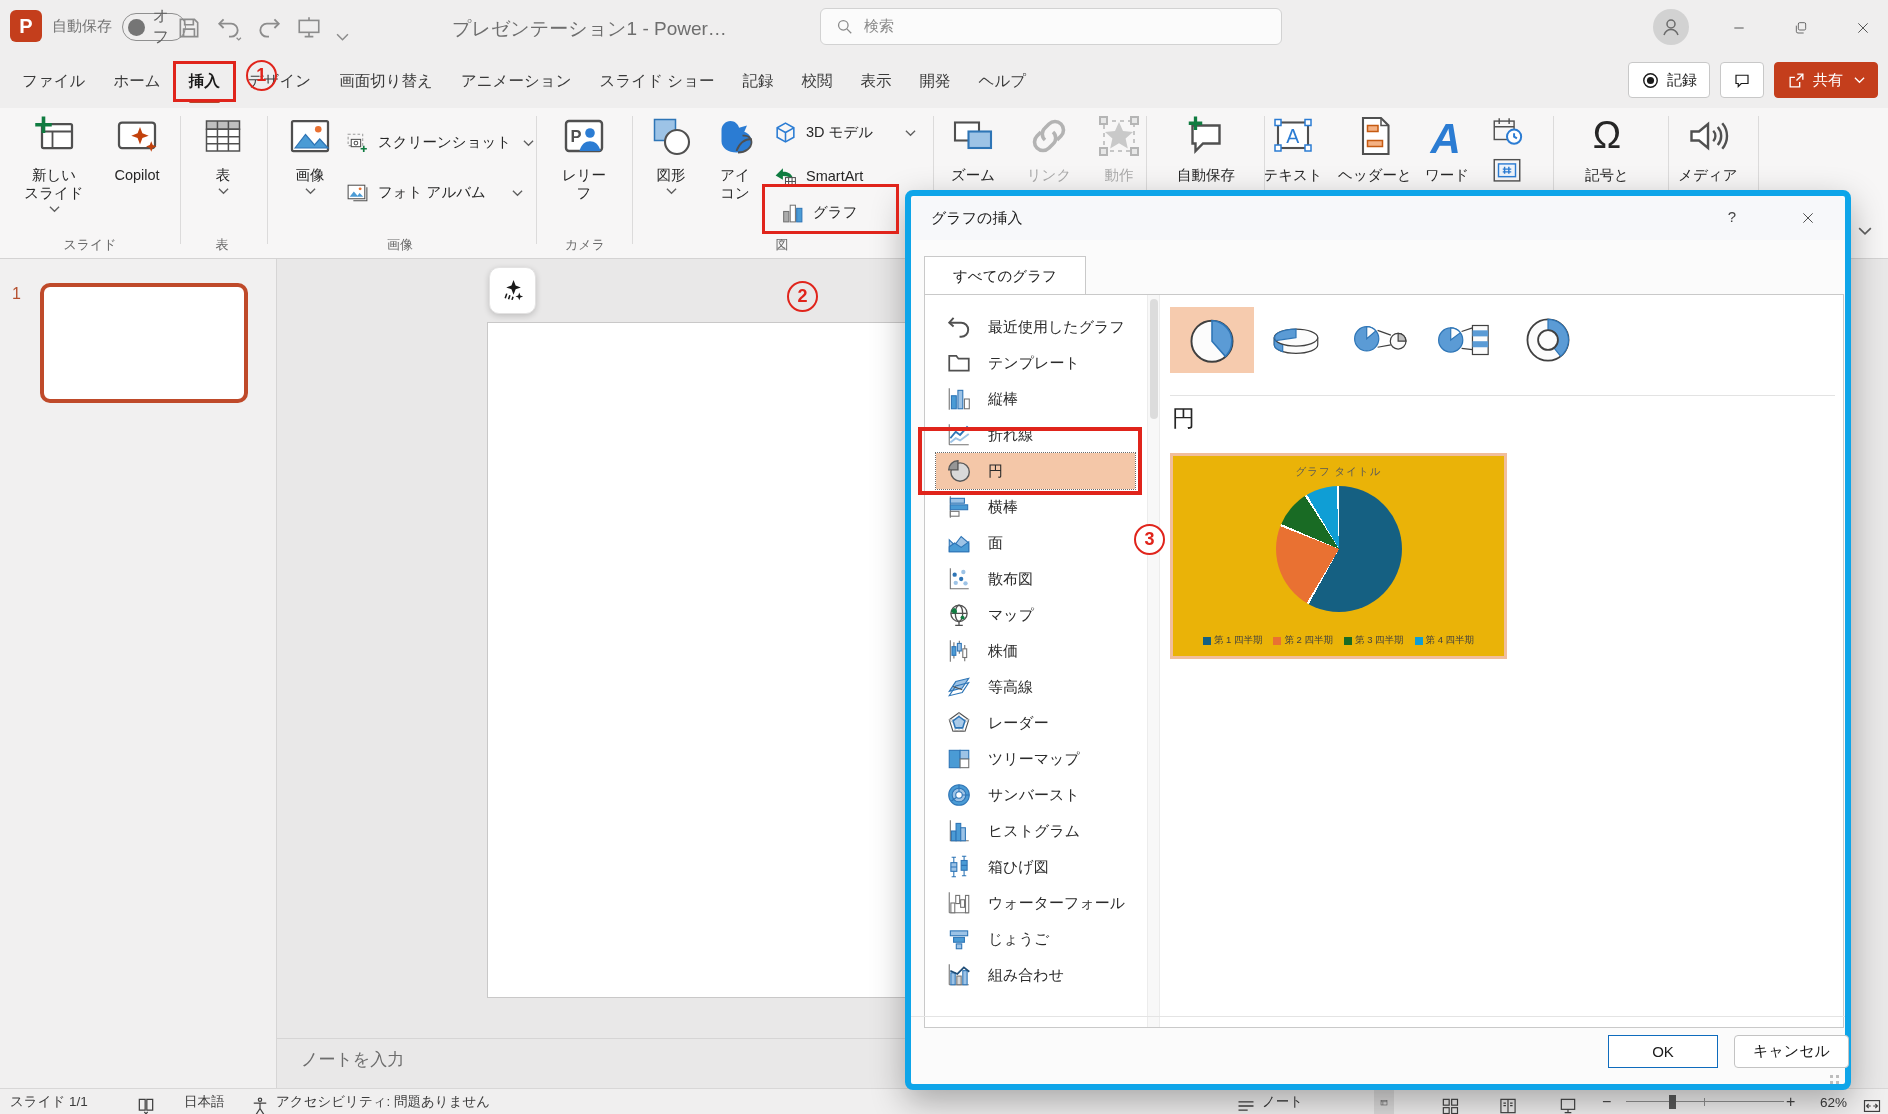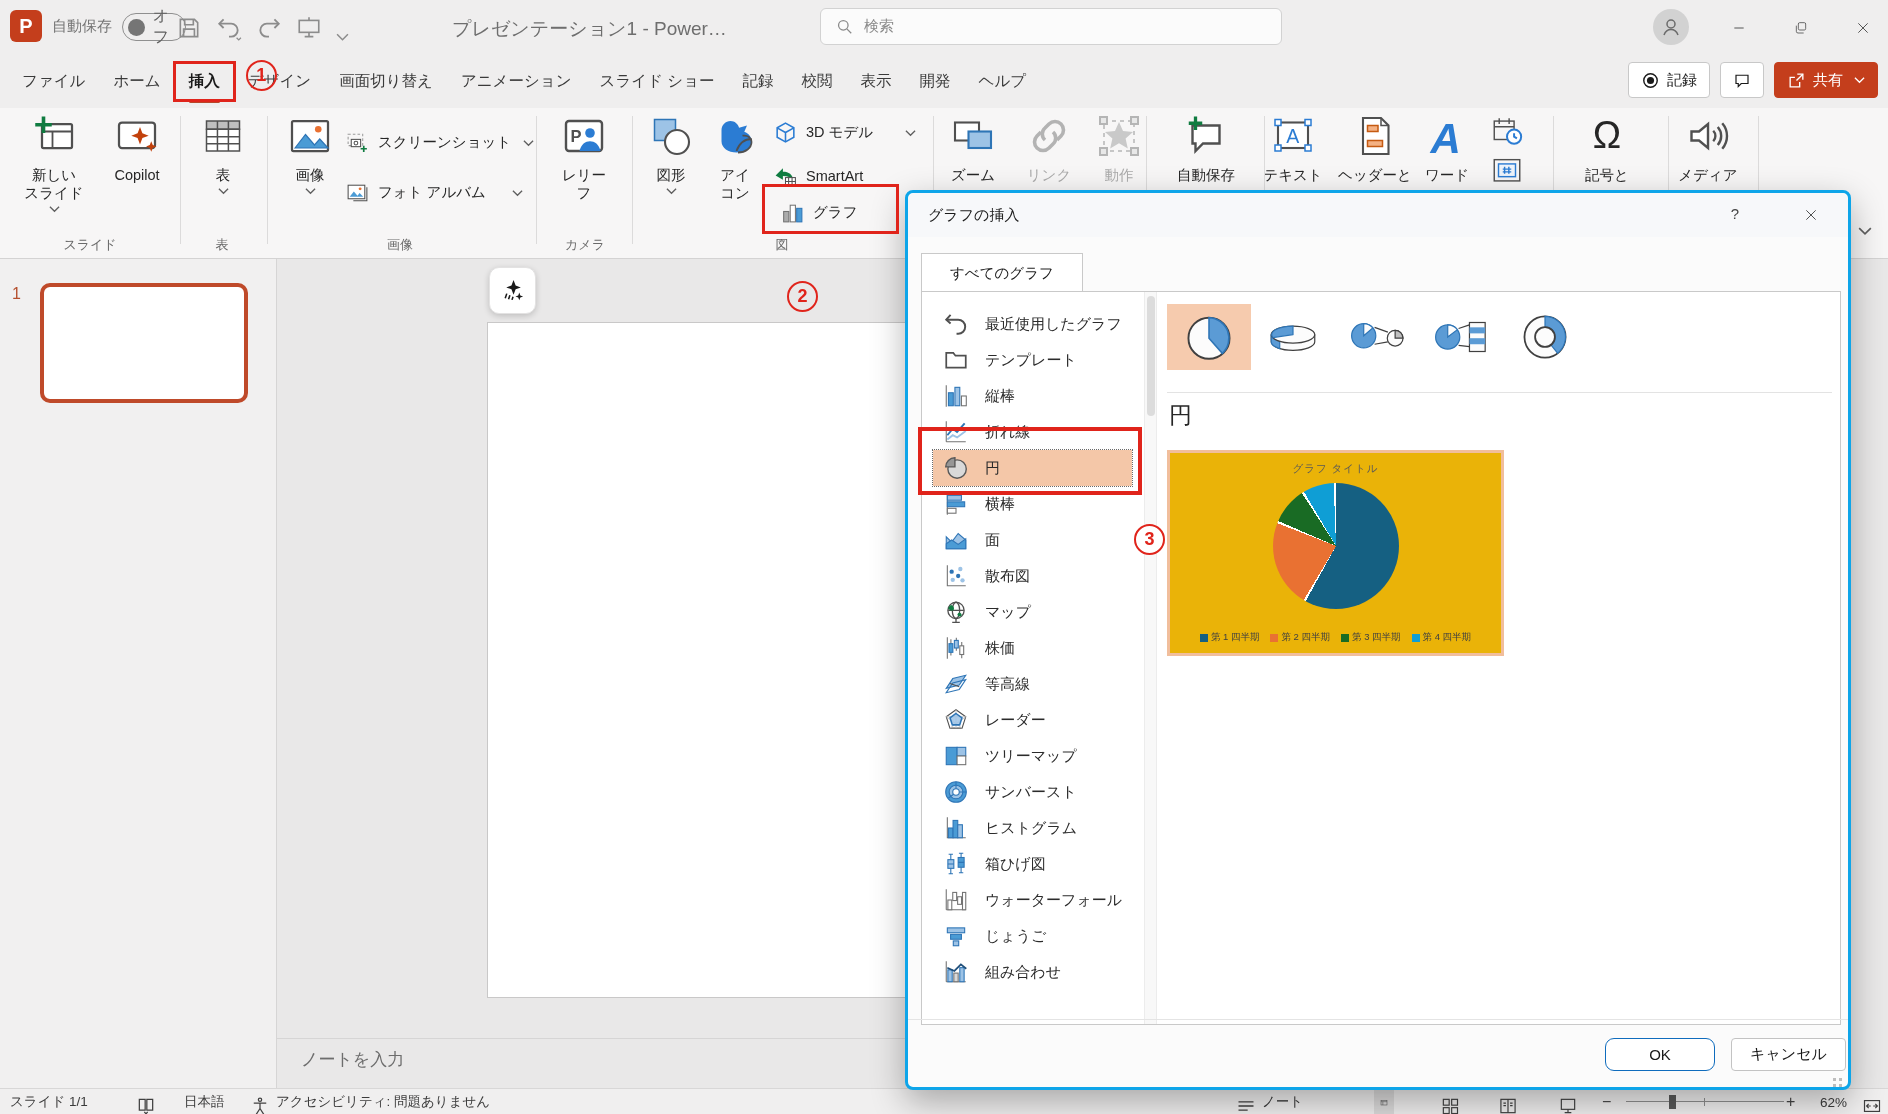--- a/index.html
+++ b/index.html
@@ -51,21 +51,21 @@
 
 #statusbar{left:0;top:1088px;width:1888px;height:26px;background:#f0efef;border-top:1px solid #d8d7d7;font-size:13.5px;color:#3b3b3b}
 #statusbar .abs{display:flex;align-items:center;height:26px}
 .sic{width:20px;height:18px;color:#444}
 #sb-view-normal{background:#dcdbdb;padding:0 6px}
 #zoom-track{left:1626px;top:12px;width:158px;height:1px;background:#8f8f8f;position:absolute}
 #zoom-tick{left:1704px;top:9px;width:1px;height:8px;background:#8f8f8f;position:absolute}
 #zoom-thumb{left:1669px;top:6px;width:7px;height:14px;background:#5a5a5a;position:absolute}
 .zglyph{font-size:16px;color:#444}
 
-#dialog{left:905px;top:190px;width:946px;height:900px;background:#fbfbfb;border:3px solid #0ea5e9;border-radius:8px;box-shadow:0 12px 34px rgba(0,0,0,.3);z-index:100}
+#dialog{left:905px;top:190px;width:946px;height:900px;background:#fbfbfb;border:6px solid #0ea5e9;border-radius:8px;box-shadow:0 12px 34px rgba(0,0,0,.3);z-index:100}
 #dlg-titlebar{position:absolute;left:0;top:0;width:100%;height:44px;display:flex;align-items:center;padding-left:20px;font-size:15px;color:#1a1a1a;border-radius:8px 8px 0 0;background:#f7f8fa}
 #dlg-help{position:absolute;right:102px;top:12px;width:22px;height:22px;text-align:center;color:#444;font-size:15px}
 #dlg-close{position:absolute;right:26px;top:11px;width:22px;height:22px;color:#444;padding:3px}
 #dlg-tab{position:absolute;left:13px;top:60px;height:39px;padding:0 28px;background:#fff;border:1px solid #c9c9c9;border-bottom:none;display:flex;align-items:center;font-size:14.5px;color:#1a1a1a}
 #dlg-content{position:absolute;left:13px;top:98px;width:920px;height:734px;background:#fff;border:1px solid #c9c9c9}
 #type-list{position:absolute;left:11px;top:14px;width:199px}
 .trow{height:36px;display:flex;align-items:center;gap:16px;padding-left:10px;font-size:15px;color:#2b2b2b}
 .trow .ticon{width:26px;height:26px;flex:none}
 .trow.sel{background:#f4c7a8;outline:1px dotted #6b6b6b}
 #list-scroll{position:absolute;left:222px;top:0;width:13px;height:732px;background:#f8f8f8;border-left:1px solid #ececec;border-right:1px solid #ececec}
@@ -76,21 +76,21 @@
 .tile .ticon{width:58px;height:58px}
 #pv-sep{position:absolute;left:245px;top:100px;width:665px;height:1px;background:#e3e3e3}
 #pv-heading{position:absolute;left:247px;top:108px;font-size:23px;color:#262626}
 #pv-card{position:absolute;left:245px;top:158px;width:337px;height:206px;border:3px solid #f1be9c;background:#eab308}
 #pv-title{margin-top:9px;text-align:center;font-size:10.5px;color:#595959;letter-spacing:1px}
 #pie{width:126px;height:126px;border-radius:50%;margin:7px auto 0}
 #legend{position:absolute;left:0;bottom:9px;width:100%;display:flex;justify-content:center;gap:11px;font-size:9.5px;color:#404040}
 .lg{display:flex;align-items:center;gap:3px}
 .lg i{width:8px;height:8px;display:inline-block}
 #dlg-footer{position:absolute;left:0;bottom:0;width:100%;height:68px;border-top:1px solid #e4e4e4;border-radius:0 0 8px 8px}
-#ok-btn{position:absolute;left:697px;top:18px;width:110px;height:33px;background:#fff;border:1.5px solid #0f6cbd;border-radius:9px;font-size:15px;color:#1a1a1a}
+#ok-btn{position:absolute;left:697px;top:18px;width:110px;height:33px;background:#fff;border:1.5px solid #0f6cbd;border-radius:0;font-size:15px;color:#1a1a1a}
 #cancel-btn{position:absolute;left:823px;top:18px;width:115px;height:33px;background:#fff;border:1px solid #c3c3c3;border-radius:4px;font-size:15px;color:#1a1a1a}
 #dlg-grip{position:absolute;right:6px;bottom:6px;width:3px;height:3px;background:#bdbdbd;box-shadow:-6px 6px 0 #bdbdbd,0 6px 0 #bdbdbd,-6px 0 0 #bdbdbd}
 
 .ann-box{position:absolute;border:4px solid #e0241b;z-index:200;pointer-events:none}
 .ann-circle{position:absolute;width:31px;height:31px;border:2.5px solid #e0241b;border-radius:50%;color:#e0241b;font-size:18px;font-weight:bold;display:flex;align-items:center;justify-content:center;z-index:200;pointer-events:none;background:transparent}
 </style>
 </head>
 <body>
 
 <div id="root">

